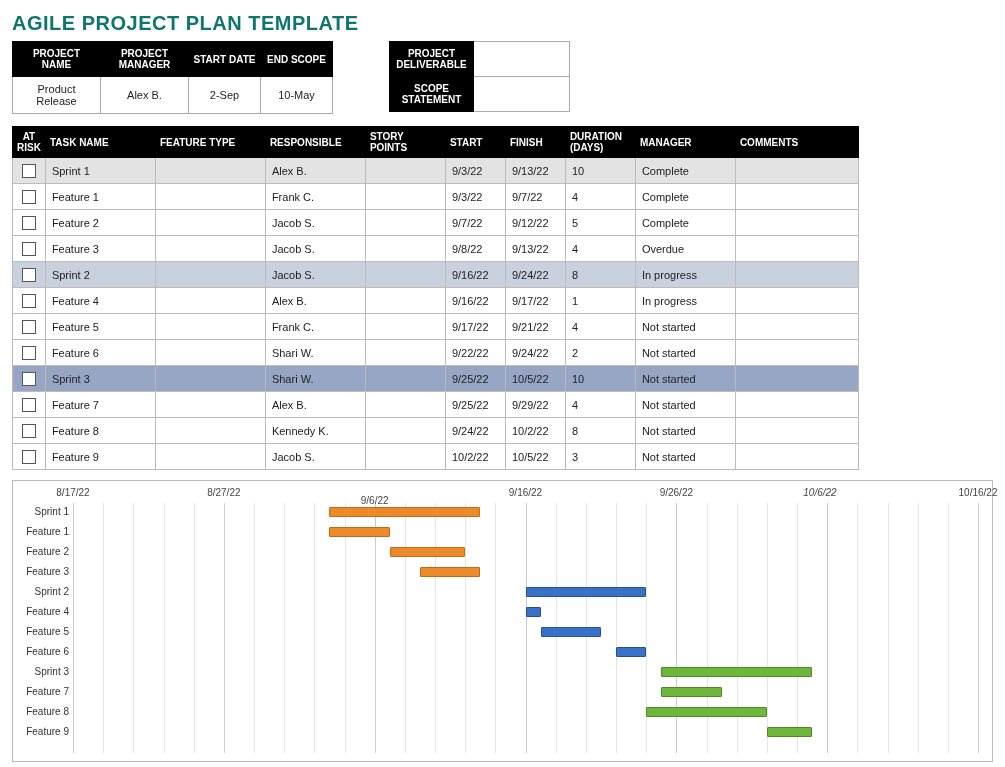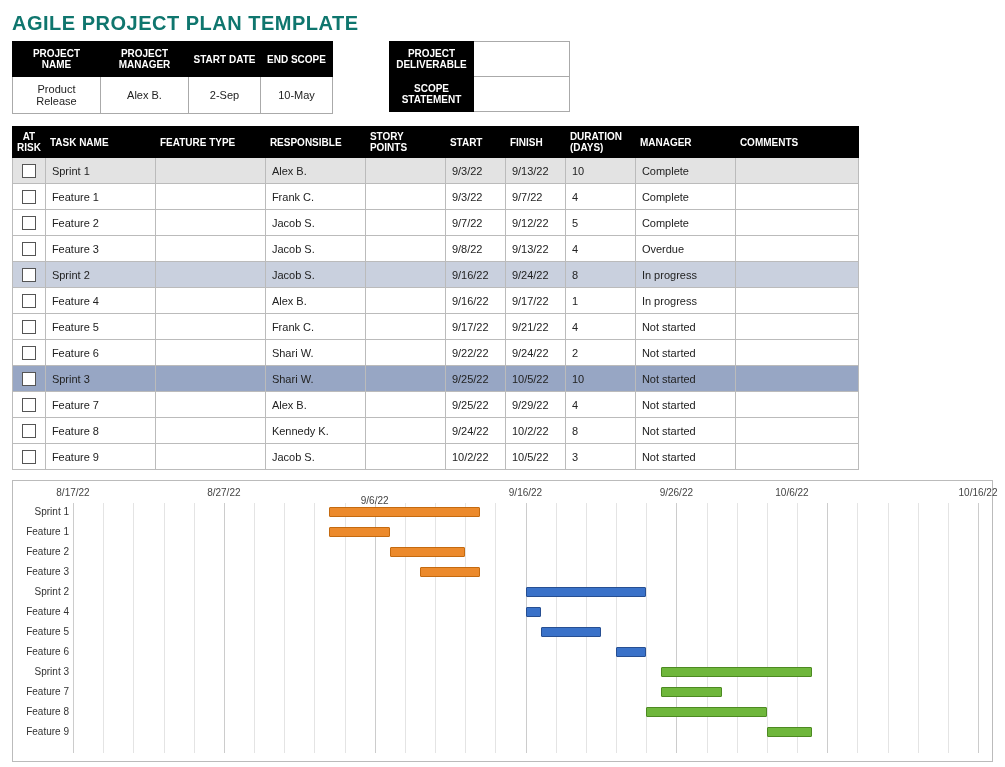--- a/index.html
+++ b/index.html
@@ -353,21 +353,21 @@
       <div class="axis-label" style="left: 0px;">8/17/22</div>
       <div class="vgrid" style="left: 150.833px;"></div>
       <div class="axis-label" style="left: 150.833px;">8/27/22</div>
       <div class="vgrid" style="left: 301.667px;"></div>
       <div class="axis-label" style="left: 301.667px; margin-top: 8px;">9/6/22</div>
       <div class="vgrid" style="left: 452.5px;"></div>
       <div class="axis-label" style="left: 452.5px;">9/16/22</div>
       <div class="vgrid" style="left: 603.333px;"></div>
       <div class="axis-label" style="left: 603.333px;">9/26/22</div>
       <div class="vgrid" style="left: 754.167px;"></div>
-      <div class="axis-label" style="left: 719px;">10/6/22</div>
+      <div class="axis-label" style="left: 747px; font-style: italic;">10/6/22</div>
       <div class="vgrid" style="left: 905px;"></div>
       <div class="axis-label" style="left: 905px;">10/16/22</div>
       <div class="row-label" style="top: 21px;">Sprint 1</div>
       <div class="bar orange" style="left: 256.417px; width: 150.833px; top: 22px;"></div>
       <div class="row-label" style="top: 41px;">Feature 1</div>
       <div class="bar orange" style="left: 256.417px; width: 60.3333px; top: 42px;"></div>
       <div class="row-label" style="top: 61px;">Feature 2</div>
       <div class="bar orange" style="left: 316.75px; width: 75.4167px; top: 62px;"></div>
       <div class="row-label" style="top: 81px;">Feature 3</div>
       <div class="bar orange" style="left: 346.917px; width: 60.3333px; top: 82px;"></div>

